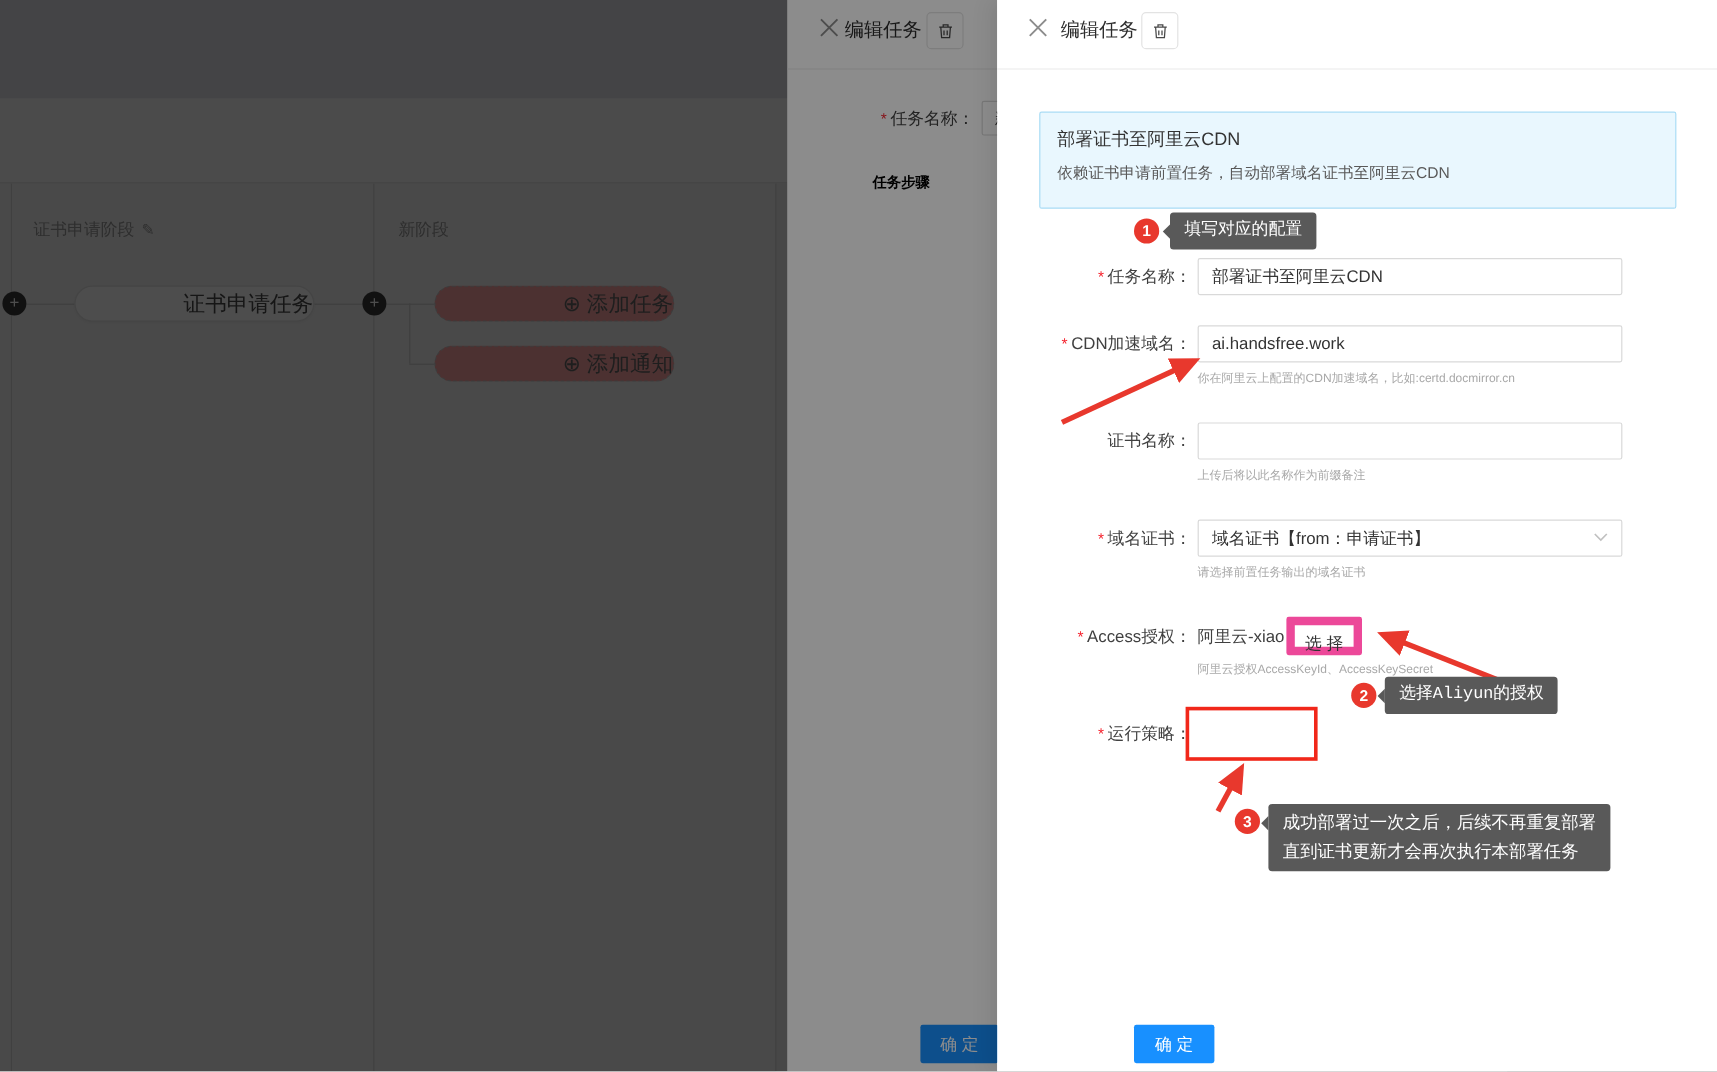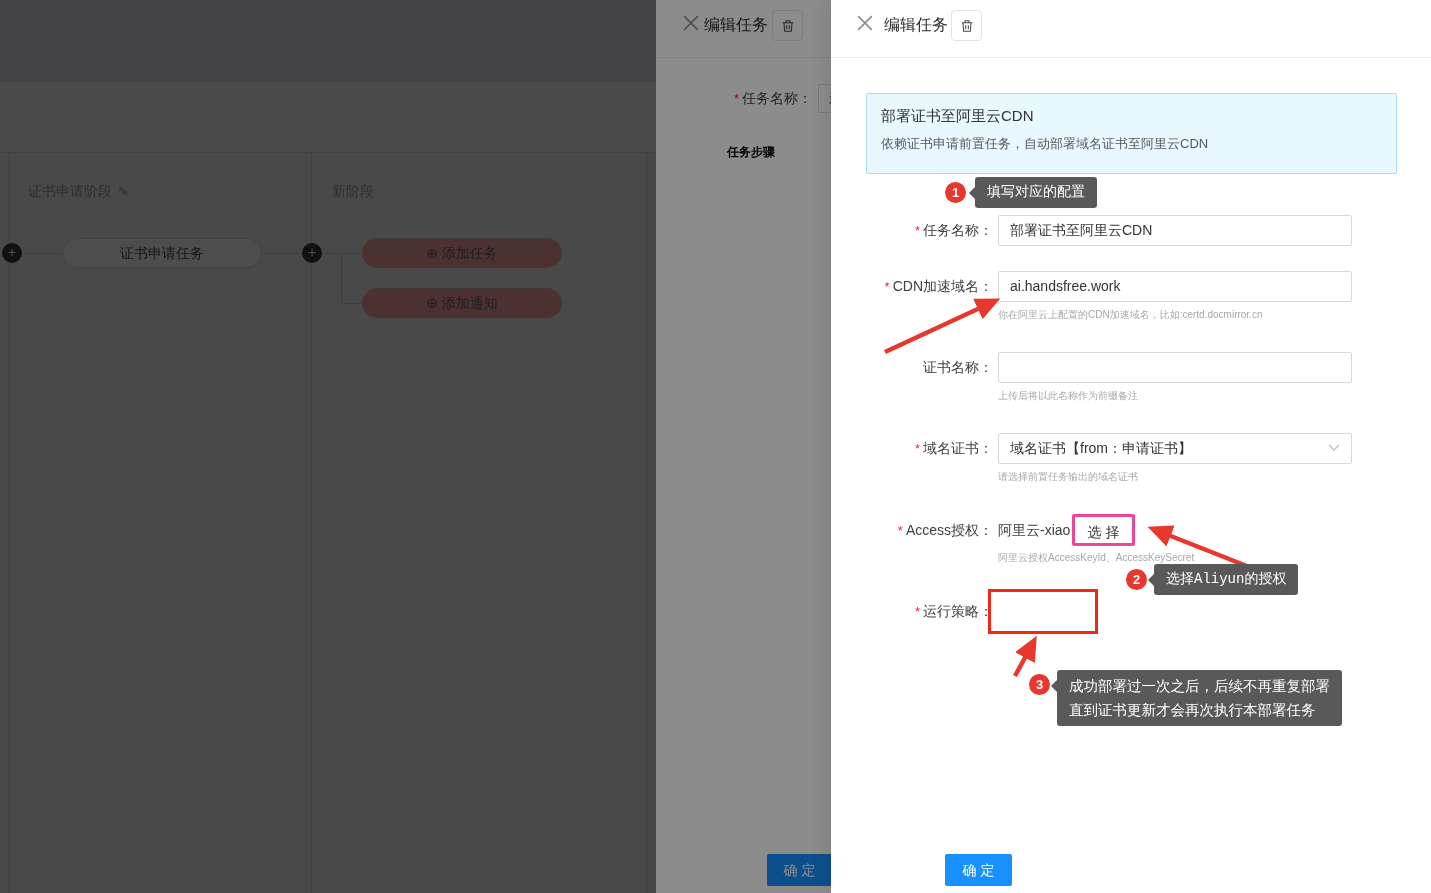--- a/index.html
+++ b/index.html
@@ -11,21 +11,21 @@
   
   .flow-app { left:0; top:0; width:831px; height:893px; background:#f4f4f4; }
   .app-header { left:0; top:0; width:831px; height:82px; background:#e4e4ea; }
   .app-toolbar { left:0; top:82px; width:831px; height:71px; background:#fafafa; border-bottom:1px solid #dcdcdc; }
   .canvas { left:0; top:153px; width:831px; height:740px; background:#f4f4f4; }
   .col-line { top:153px; width:1px; height:740px; background:#d8d8d8; }
   .col3 { left:646px; top:153px; width:185px; height:740px; background:#ececec; }
   .stage-title { top:183px; font-size:14px; color:#999; }
   .stage-title .edit { color:#999; font-size:13px; margin-left:6px; }
   .node-pill { top:238px; height:30px; background:#fff; border:1px solid #e4e4e4; border-radius:15px;
-    font-size:14px; color:#4a4a4a; text-align:center; line-height:28px; box-shadow:0 1px 3px rgba(0,0,0,.06); }
+    font-size:18px; color:#4a4a4a; text-align:right; line-height:28px; box-shadow:0 1px 3px rgba(0,0,0,.06); }
   .pill-dashed { background:#fca5a5; border:1px dashed #c8c8c8; color:#666; box-shadow:none; }
   .plus-btn { width:20px; height:20px; border-radius:50%; background:#3a3a3a; color:#fff;
     font-size:14px; line-height:18px; text-align:center; }
   .conn { background:#d0d0d0; }
 
   
   .mask { left:0; top:0; width:831px; height:893px; background:rgba(0,0,0,0.45); }
   .mask-a { z-index:5; } .mask-b { z-index:15; }
 
   
@@ -45,21 +45,21 @@
   .alert-desc { font-size:13px; color:#595959; margin-top:9px; }
 
   
   .f-label { left:0; width:162px; text-align:right; font-size:14px; color:#404040; line-height:31px; height:31px; }
   .req { color:#f5222d; margin-right:3px; font-size:13px; }
   .f-input { left:167px; width:354px; height:31px; border:1px solid #d9d9d9; border-radius:2px;
     font-size:14px; color:#333; line-height:29px; padding:0 11px; background:#fff; }
   .f-select { cursor:pointer; }
   .chev { position:absolute; right:11px; top:10px; }
   .f-help { left:167px; font-size:10px; color:#a8a8a8; }
-  .choose-btn { left:241px; top:514px; width:63px; height:32px; border:3px solid #ec4899; border-radius:2px;
+  .choose-btn { left:241px; top:514px; width:63px; height:32px; border:7px solid #ec4899; border-radius:2px;
     background:#fff; font-size:14px; color:#333; line-height:30px; text-align:center; cursor:pointer; }
   .access-val { left:167px; top:514px; font-size:14px; color:#404040; line-height:32px; }
 
   
   .badge { width:21px; height:21px; border-radius:50%; background:#e8382d; color:#fff;
     font-size:13px; font-weight:bold; text-align:center; line-height:21px; z-index:30; }
   .tip { background:#595959; color:#fff; border-radius:3px; font-size:14px; z-index:30; }
   .tip:before { content:""; position:absolute; left:-6px; top:50%; margin-top:-6px;
     border-top:6px solid transparent; border-bottom:6px solid transparent; border-right:6px solid #595959; }
   .tip-one { height:31px; line-height:31px; padding:0 12px;font-family:Liberation Mono, monospace; }

